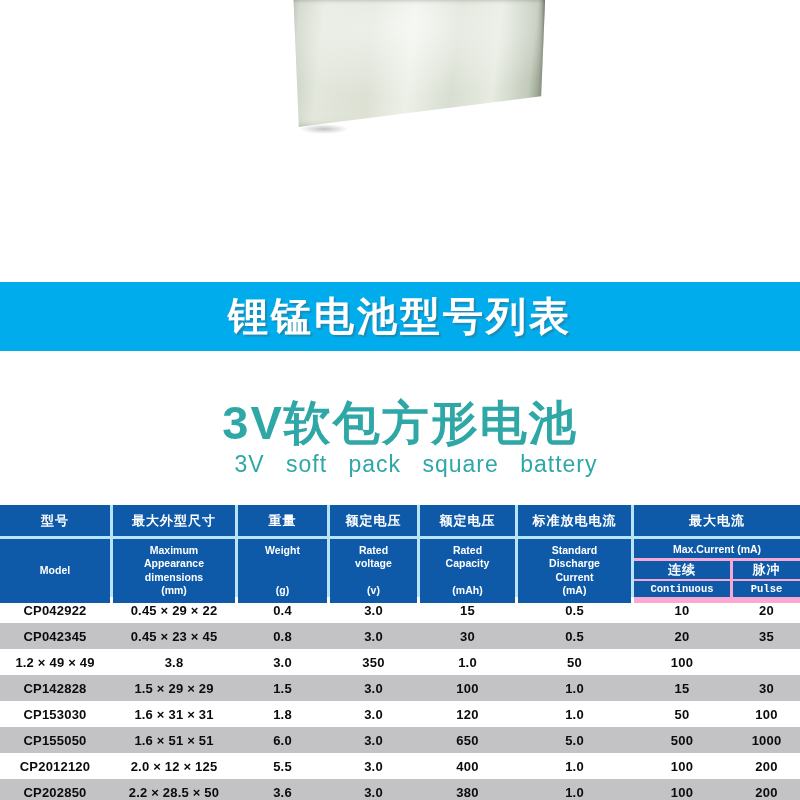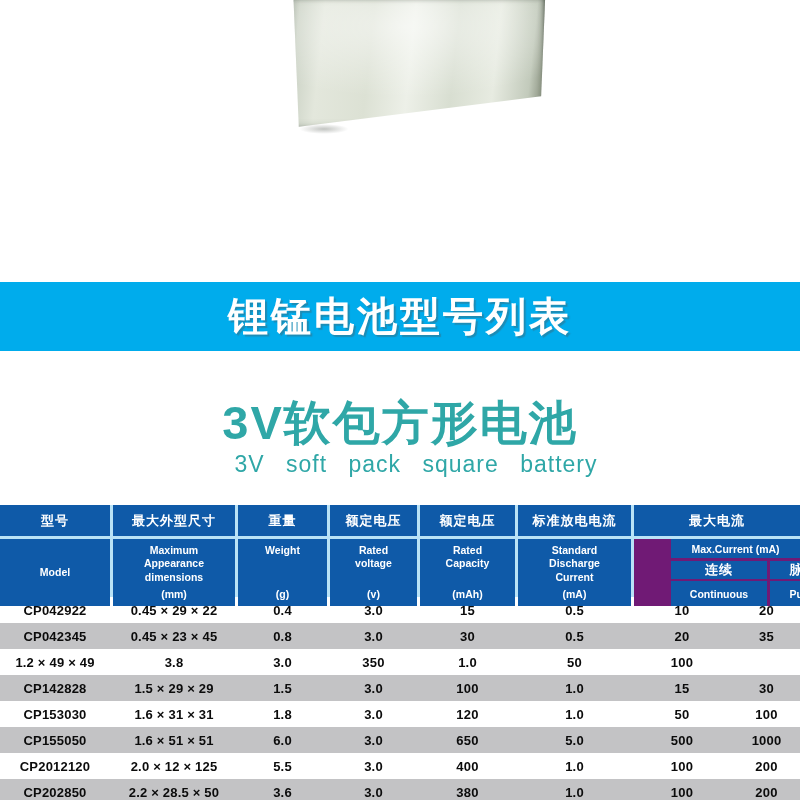--- a/index.html
+++ b/index.html
@@ -54,26 +54,26 @@
   .thead-wrap { background: #B9E3F7; }
   .hcell { background: #0F5AA8; color: #ffffff; display: flex; align-items: center; justify-content: center; text-align: center; }
   .zh-row { height: 31px; }
   .zh-row .hcell { font-size: 13px; font-weight: bold; letter-spacing: 1px; }
   .en-row { height: 58px; margin-top: 3px; }
   .en-row .hcell { flex-direction: column; justify-content: space-between; padding: 5px 0 5px; font-size: 10.5px; font-weight: bold; line-height: 1.28; }
   .en-row .hcell.center-only { justify-content: center; }
   .nm { white-space: pre-line; }
   .span2 { grid-column: 7 / 9; }
 
-  .maxcur { grid-column: 7 / 9; display: block; background: #701a75; padding-left: 37px; }
+  .maxcur { grid-column: 7 / 9; display: block; background: #f9a8d4; }
   .mc-top { height: 19px; background: #0F5AA8; color: #fff; font-size: 10.5px; font-weight: bold;
             display: flex; align-items: center; justify-content: center; }
   .mc-sub { grid-template-columns: 96px 67px; margin-top: 3px; }
   .mc-sub.zh2 { height: 17px; }
-  .mc-sub.en2 { height: 25px; }
+  .mc-sub.en2 { height: 16px; font-family: Liberation Mono, monospace; }
   .mc-cell { background: #0F5AA8; color: #fff; display: flex; align-items: center; justify-content: center; }
   .mc-sub.zh2 .mc-cell { font-size: 13px; font-weight: bold; letter-spacing: 1px; }
   .mc-sub.en2 .mc-cell { font-size: 10.5px; font-weight: bold; }
 
   .tbody { width: 800px; }
   .trow { height: 26px; background: #ffffff; }
   .trow.stripe { background: #C3C3C5; }
   .td { display: flex; align-items: center; justify-content: center; color: #0b0b0b;
         font-size: 13px; font-weight: bold; letter-spacing: 0.2px; }
 </style>

